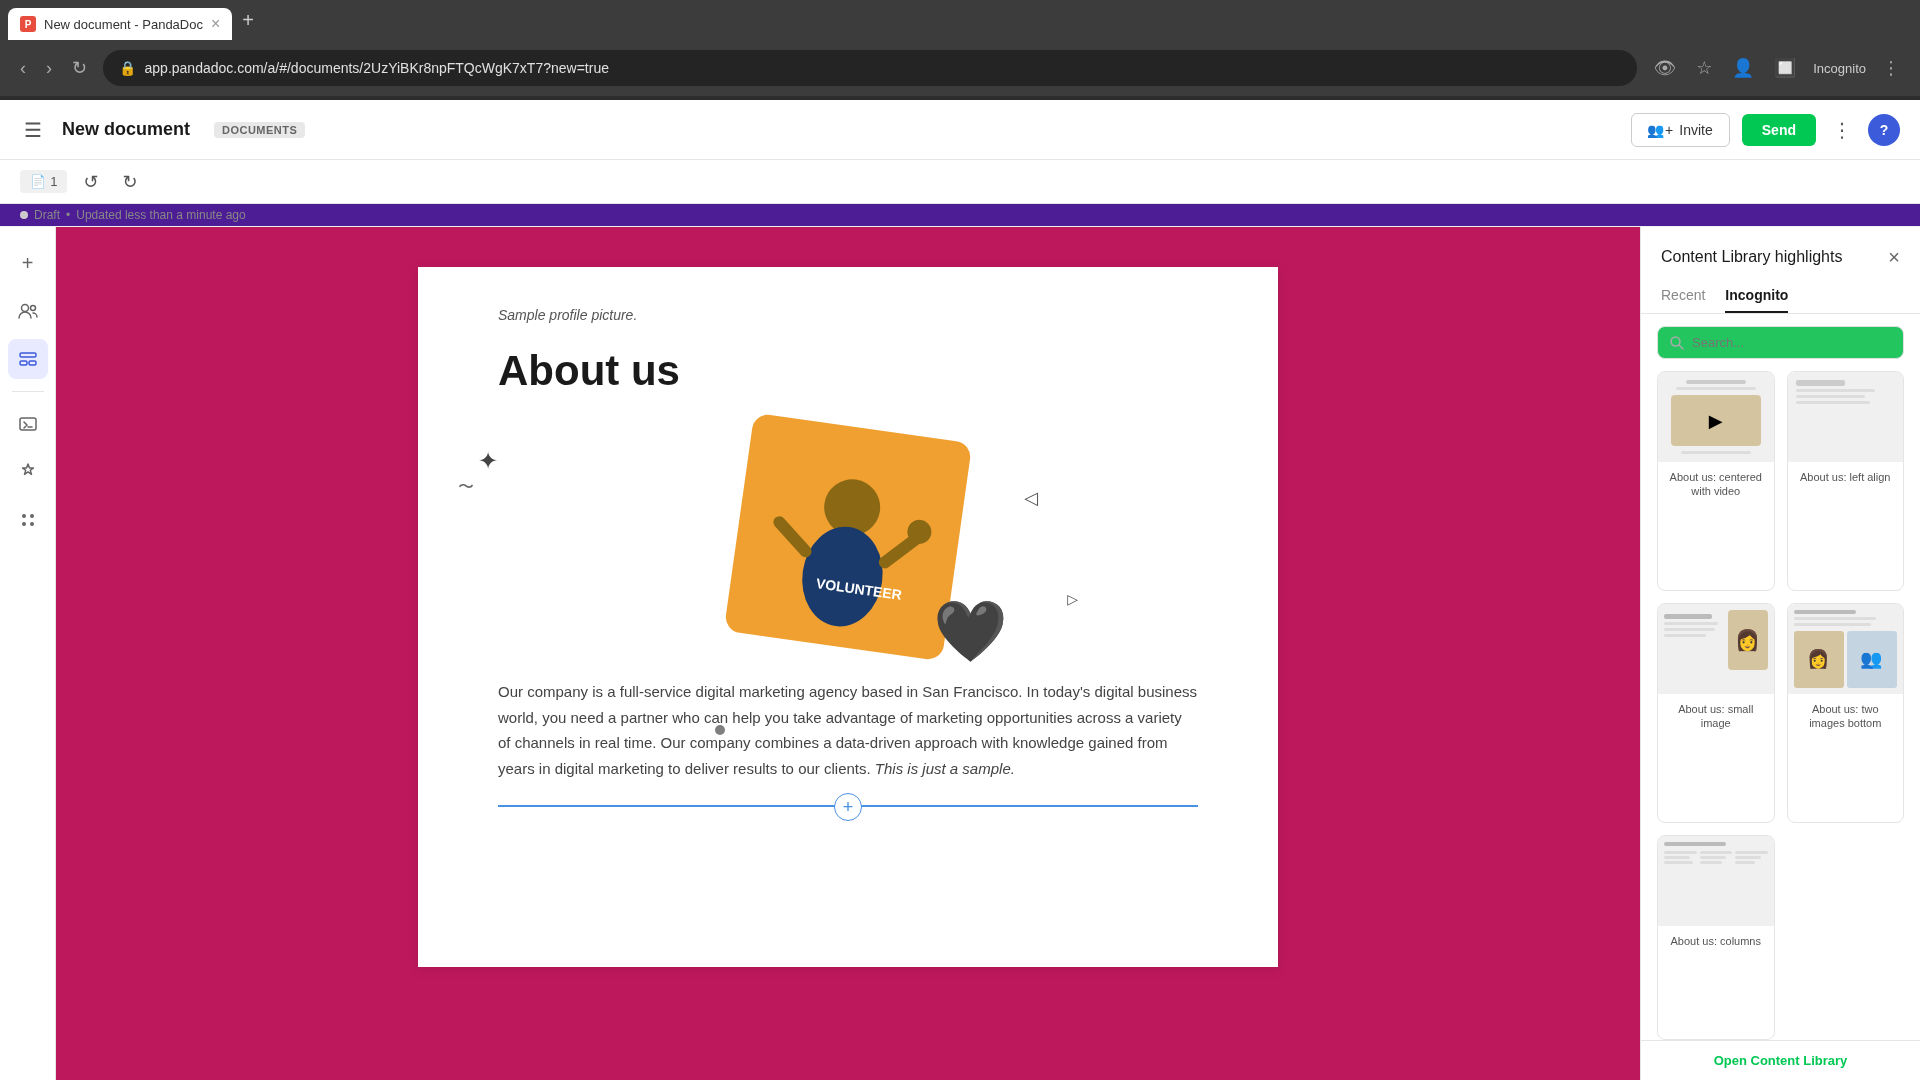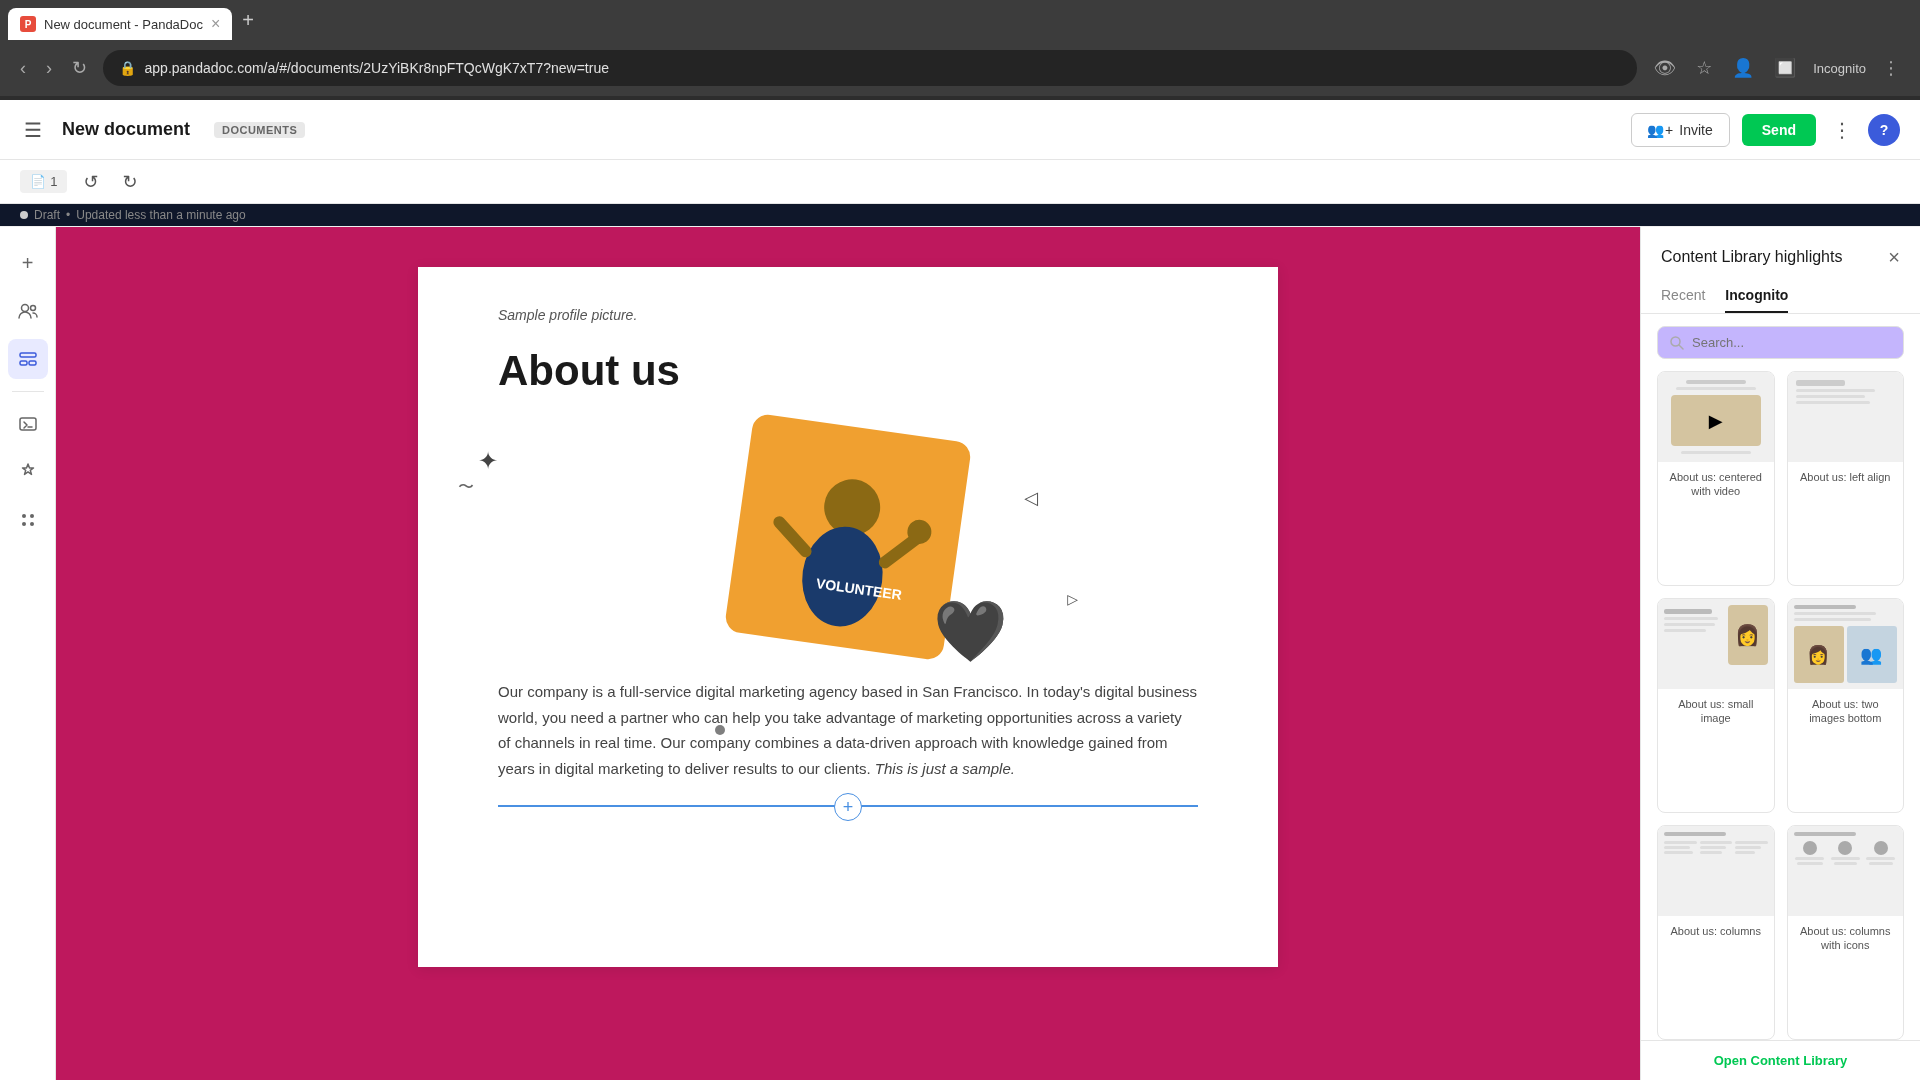--- a/index.html
+++ b/index.html
@@ -35,21 +35,21 @@
     .more-btn { background: none; border: none; cursor: pointer; color: #555; font-size: 20px; padding: 4px; }
     .help-btn { background: #3b5bdb; border: none; color: white; width: 32px; height: 32px; border-radius: 50%; cursor: pointer; font-size: 14px; font-weight: 700; }
 
     
     .sub-header { background: white; border-bottom: 1px solid #e5e5e5; height: 44px; display: flex; align-items: center; padding: 0 20px; gap: 4px; }
     .sub-header-left { display: flex; align-items: center; gap: 8px; }
     .page-indicator { background: #f0f0f0; border-radius: 4px; padding: 4px 10px; font-size: 13px; color: #555; display: flex; align-items: center; gap: 4px; cursor: pointer; }
     .undo-btn, .redo-btn { background: none; border: none; cursor: pointer; color: #555; font-size: 18px; padding: 4px 8px; border-radius: 4px; }
 
     
-    .draft-info { padding: 4px 20px; background: #0f172a; border-bottom: 1px solid #f0f0f0; display: flex; align-items: center; gap: 6px; font-size: 12px; color: #888; }
+    .draft-info { padding: 4px 20px; background: #4c1d95; border-bottom: 1px solid #f0f0f0; display: flex; align-items: center; gap: 6px; font-size: 12px; color: #888; }
     .draft-dot { width: 8px; height: 8px; background: #ccc; border-radius: 50%; display: inline-block; }
 
     
     .main-area { display: flex; flex: 1; overflow: hidden; }
 
     
     .sidebar-icons { width: 56px; background: white; border-right: 1px solid #e5e5e5; display: flex; flex-direction: column; align-items: center; padding-top: 16px; gap: 8px; }
     .sidebar-icon-btn { width: 40px; height: 40px; border: none; background: none; cursor: pointer; border-radius: 8px; display: flex; align-items: center; justify-content: center; color: #666; font-size: 20px; }
     .sidebar-icon-btn.active { background: #e8eaff; color: #3b5bdb; }
     .sidebar-divider { width: 32px; height: 1px; background: #e5e5e5; margin: 4px 0; }
@@ -70,21 +70,21 @@
 
     
     .content-library-panel { width: 280px; background: white; border-left: 1px solid #e5e5e5; display: flex; flex-direction: column; overflow: hidden; }
     .panel-header { padding: 20px 20px 0; display: flex; align-items: center; justify-content: space-between; }
     .panel-title { font-size: 16px; font-weight: 400; color: #1a1a1a; }
     .panel-close-btn { background: none; border: none; cursor: pointer; color: #666; font-size: 20px; line-height: 1; }
     .panel-tabs { display: flex; padding: 0 20px; border-bottom: 1px solid #e5e5e5; margin-top: 12px; gap: 20px; }
     .panel-tab { background: none; border: none; cursor: pointer; font-size: 14px; padding: 8px 0; color: #888; border-bottom: 2px solid transparent; }
     .panel-tab.active { color: #1a1a1a; font-weight: 600; border-bottom-color: #1a1a1a; }
     .panel-search { padding: 12px 16px; }
-    .search-box { width: 100%; background: #c4b5fd; border: 1px solid #e0e0e0; border-radius: 8px; padding: 8px 12px; font-size: 13px; color: #555; display: flex; align-items: center; gap: 8px; }
+    .search-box { width: 100%; background: #22c55e; border: 1px solid #e0e0e0; border-radius: 8px; padding: 8px 12px; font-size: 13px; color: #555; display: flex; align-items: center; gap: 8px; }
     .search-box input { background: none; border: none; outline: none; flex: 1; font-size: 13px; color: #555; }
     .panel-grid { display: grid; grid-template-columns: 1fr 1fr; gap: 12px; padding: 0 16px; overflow-y: auto; flex: 1; }
     .panel-card { border: 1px solid #e5e5e5; border-radius: 8px; overflow: hidden; cursor: pointer; }
     .card-thumbnail { height: 90px; background: #f8f8f8; display: flex; align-items: center; justify-content: center; overflow: hidden; }
     .card-label { padding: 8px; font-size: 11px; color: #555; line-height: 1.3; text-align: center; font-weight: 500; }
     .panel-footer { padding: 12px 16px; border-top: 1px solid #e5e5e5; }
     .open-library-link { color: #00c853; font-size: 13px; font-weight: 600; cursor: pointer; text-decoration: none; display: block; text-align: center; }
 
     
     .cursor-dot { position: absolute; width: 10px; height: 10px; background: rgba(0,0,0,0.5); border-radius: 50%; pointer-events: none; transform: translate(-50%, -50%); left: 720px; top: 730px; }
@@ -332,45 +332,20 @@
                   <div style="height:3px;background:#ddd;border-radius:2px;"></div>
                   <div style="height:3px;background:#ddd;border-radius:2px;width:80%;"></div>
                   <div style="height:3px;background:#ddd;border-radius:2px;width:60%;"></div>
                 </div>
               </div>
             </div>
           </div>
           <div class="card-label">About us: columns</div>
         </div>
 
-        <div class="panel-card">
-          <div class="card-thumbnail">
-            <div style="width:100%;height:100%;background:#f0f0f0;padding:6px;display:flex;flex-direction:column;gap:3px;">
-              <div style="height:4px;background:#bbb;border-radius:2px;width:60%;"></div>
-              <div style="flex:1;display:flex;gap:3px;margin-top:2px;">
-                <div style="flex:1;display:flex;flex-direction:column;gap:2px;align-items:center;">
-                  <div style="width:14px;height:14px;background:#aaa;border-radius:50%;"></div>
-                  <div style="height:3px;background:#ddd;border-radius:2px;width:90%;"></div>
-                  <div style="height:3px;background:#ddd;border-radius:2px;width:80%;"></div>
-                </div>
-                <div style="flex:1;display:flex;flex-direction:column;gap:2px;align-items:center;">
-                  <div style="width:14px;height:14px;background:#aaa;border-radius:50%;"></div>
-                  <div style="height:3px;background:#ddd;border-radius:2px;width:90%;"></div>
-                  <div style="height:3px;background:#ddd;border-radius:2px;width:70%;"></div>
-                </div>
-                <div style="flex:1;display:flex;flex-direction:column;gap:2px;align-items:center;">
-                  <div style="width:14px;height:14px;background:#aaa;border-radius:50%;"></div>
-                  <div style="height:3px;background:#ddd;border-radius:2px;width:90%;"></div>
-                  <div style="height:3px;background:#ddd;border-radius:2px;width:75%;"></div>
-                </div>
-              </div>
-            </div>
-          </div>
-          <div class="card-label">About us: columns with icons</div>
-        </div>
 
       </div>
 
       <div class="panel-footer">
         <a class="open-library-link">Open Content Library</a>
       </div>
     </div>
 
   </div>
 </div>

